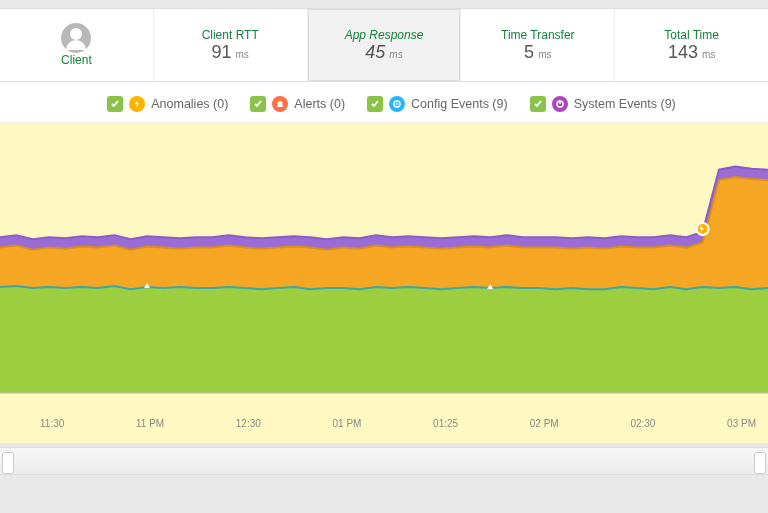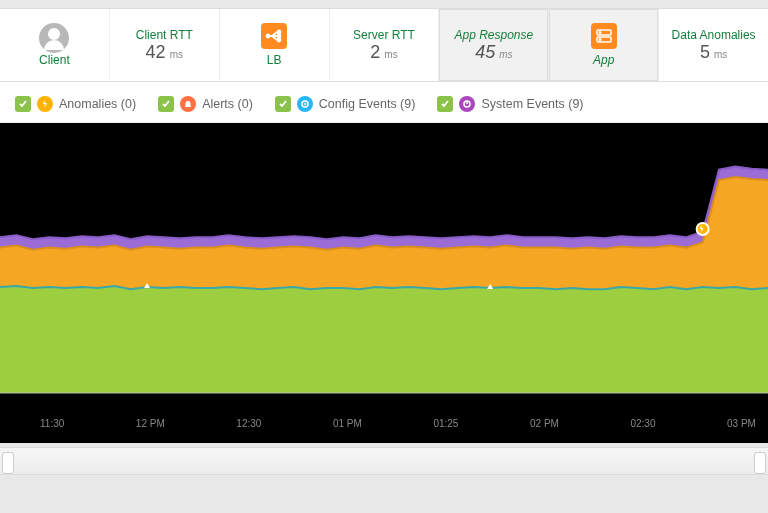--- a/index.html
+++ b/index.html
@@ -39,89 +39,62 @@
     display: flex; align-items: center; justify-content: center;
     margin-bottom: 4px;
   }
   .icon-client { background:#b8b8b8; border-radius:50%; width:30px; height:30px; position:relative; }
   .icon-client::before { content:""; position:absolute; top:5px; left:9px; width:12px; height:12px; background:#fff; border-radius:50%; }
   .icon-client::after { content:""; position:absolute; bottom:3px; left:5px; width:20px; height:10px; background:#fff; border-radius:10px 10px 0 0; }
   .icon-lb { background:#ff8a1f; }
   .icon-server { background:#ff8a1f; }
   .icon-app { background:#ff8a1f; }
   .legend-row {
-    display:flex; gap:22px;
+    display:flex; justify-content:center; gap:22px;
     padding: 14px 0 10px 15px; font-size: 12.5px; color:#666;
     background:#fff; border-bottom:1px solid #eee;
   }
   .legend-item { display:flex; align-items:center; gap:6px; cursor:pointer; }
   .check { width:16px; height:16px; background:#8bc34a; border-radius:3px; display:flex; align-items:center; justify-content:center; }
   .check svg { display:block; }
   .badge { width:16px; height:16px; border-radius:50%; display:flex; align-items:center; justify-content:center; }
   .badge.anom { background:#ffb300; }
   .badge.alert { background:#ff7043; }
   .badge.cfg { background:#29b6f6; }
   .badge.sys { background:#ab47bc; }
-  .chart-wrap { background:#000000; height: 320px; position:relative; }
+  .chart-wrap { background:#fef9c3; height: 320px; position:relative; }
   #chart { width:100%; height:290px; display:block; }
   .xaxis { position:absolute; bottom:14px; left:0; right:0; display:flex; justify-content:space-between; padding:0 12px 0 40px; font-size:10px; color:#888; }
   .slider-bar { height: 28px; background: linear-gradient(#f7f7f7,#ececec); border-top:1px solid #ddd; border-bottom:1px solid #ddd; margin-top:4px; position:relative;}
   .slider-bar::before, .slider-bar::after { content:""; position:absolute; top:4px; width:10px; height:20px; background:#fff; border:1px solid #ccc; border-radius:3px;}
   .slider-bar::before{left:2px;} .slider-bar::after{right:2px;}
 </style>
 </head>
 <body>
 
 <div class="metrics-bar">
   <div class="metric">
     <div class="icon-client"></div>
     <div class="label">Client</div>
   </div>
   <div class="metric">
     <div class="label">Client RTT</div>
-    <div class="value"><span>42</span><span class="unit">ms</span></div>
-  </div>
-  <div class="metric">
-    <div class="iconbox icon-lb">
-      <svg width="18" height="18" viewBox="0 0 18 18">
-          <g stroke="#fff" stroke-width="1.8" fill="none">
-            <path d="M3 9h4M7 9l5-4M7 9l5 4M7 9h7"></path>
-            <circle cx="3" cy="9" r="1.5" fill="#fff"></circle>
-            <circle cx="14" cy="5" r="1.5" fill="#fff"></circle>
-            <circle cx="14" cy="9" r="1.5" fill="#fff"></circle>
-            <circle cx="14" cy="13" r="1.5" fill="#fff"></circle>
-          </g>
-        </svg>
-    </div>
-    <div class="label">LB</div>
-  </div>
-  <div class="metric">
-    <div class="label">Server RTT</div>
-    <div class="value"><span>2</span><span class="unit">ms</span></div>
+    <div class="value"><span>91</span><span class="unit">ms</span></div>
   </div>
   <div class="metric selected">
     <div class="label">App Response</div>
     <div class="value"><span>45</span><span class="unit">ms</span></div>
   </div>
-  <div class="metric selected">
-    <div class="iconbox icon-app">
-      <svg width="18" height="18" viewBox="0 0 18 18">
-          <g fill="none" stroke="#fff" stroke-width="1.5">
-            <rect x="2" y="3" width="14" height="5" rx="1"></rect>
-            <rect x="2" y="10" width="14" height="5" rx="1"></rect>
-            <circle cx="5" cy="5.5" r="0.8" fill="#fff"></circle>
-            <circle cx="5" cy="12.5" r="0.8" fill="#fff"></circle>
-          </g>
-        </svg>
-    </div>
-    <div class="label">App</div>
+  <div class="metric">
+    <div class="label">Time Transfer</div>
+    <div class="value"><span>5</span><span class="unit">ms</span></div>
   </div>
   <div class="metric">
-    <div class="label">Data Anomalies</div>
-    <div class="value"><span>5</span><span class="unit">ms</span></div>
+    <div class="label">Total Time</div>
+    <div class="value"><span>143</span><span class="unit">ms</span></div>
   </div>
 </div>
 
 <div class="legend-row">
   <div class="legend-item">
     <span class="check">
         <svg width="10" height="10" viewBox="0 0 10 10">
           <path d="M2 5l2 2 4-5" stroke="#fff" stroke-width="1.8" fill="none"></path>
         </svg>
       </span>
@@ -184,21 +157,21 @@
       <path d="M 0 270 L 0 164.0769230769231 L 16.340425531914892 163.03846153846155 L 32.680851063829785 165.1153846153846 L 49.02127659574468 164.0769230769231 L 65.36170212765957 165.1153846153846 L 81.70212765957447 164.0769230769231 L 98.04255319148936 165.1153846153846 L 114.38297872340425 163.03846153846155 L 130.72340425531914 166.15384615384613 L 147.06382978723406 164.0769230769231 L 163.40425531914894 165.1153846153846 L 179.74468085106383 164.0769230769231 L 196.08510638297872 165.1153846153846 L 212.4255319148936 165.1153846153846 L 228.7659574468085 164.0769230769231 L 245.10638297872342 165.1153846153846 L 261.4468085106383 166.15384615384613 L 277.7872340425532 165.1153846153846 L 294.1276595744681 164.0769230769231 L 310.46808510638294 166.15384615384613 L 326.8085106382979 165.1153846153846 L 343.1489361702128 165.1153846153846 L 359.48936170212767 166.15384615384613 L 375.82978723404256 164.0769230769231 L 392.17021276595744 165.1153846153846 L 408.51063829787233 164.0769230769231 L 424.8510638297872 165.1153846153846 L 441.19148936170217 166.15384615384613 L 457.531914893617 165.1153846153846 L 473.8723404255319 164.0769230769231 L 490.21276595744683 165.1153846153846 L 506.55319148936167 164.0769230769231 L 522.8936170212766 165.1153846153846 L 539.2340425531916 165.1153846153846 L 555.5744680851064 166.15384615384613 L 571.9148936170212 165.1153846153846 L 588.2553191489362 166.15384615384613 L 604.5957446808511 166.15384615384613 L 620.9361702127659 164.0769230769231 L 637.2765957446809 165.1153846153846 L 653.6170212765958 166.15384615384613 L 669.9574468085107 164.0769230769231 L 686.2978723404256 166.15384615384613 L 702.6382978723404 164.0769230769231 L 718.9787234042553 165.1153846153846 L 735.3191489361702 164.0769230769231 L 751.6595744680851 166.15384615384613 L 768 165.1153846153846 L 768 270 Z" fill="#9cce3f"></path>
       <path d="M 0 164.0769230769231 L 0 164.0769230769231 L 16.340425531914892 163.03846153846155 L 32.680851063829785 165.1153846153846 L 49.02127659574468 164.0769230769231 L 65.36170212765957 165.1153846153846 L 81.70212765957447 164.0769230769231 L 98.04255319148936 165.1153846153846 L 114.38297872340425 163.03846153846155 L 130.72340425531914 166.15384615384613 L 147.06382978723406 164.0769230769231 L 163.40425531914894 165.1153846153846 L 179.74468085106383 164.0769230769231 L 196.08510638297872 165.1153846153846 L 212.4255319148936 165.1153846153846 L 228.7659574468085 164.0769230769231 L 245.10638297872342 165.1153846153846 L 261.4468085106383 166.15384615384613 L 277.7872340425532 165.1153846153846 L 294.1276595744681 164.0769230769231 L 310.46808510638294 166.15384615384613 L 326.8085106382979 165.1153846153846 L 343.1489361702128 165.1153846153846 L 359.48936170212767 166.15384615384613 L 375.82978723404256 164.0769230769231 L 392.17021276595744 165.1153846153846 L 408.51063829787233 164.0769230769231 L 424.8510638297872 165.1153846153846 L 441.19148936170217 166.15384615384613 L 457.531914893617 165.1153846153846 L 473.8723404255319 164.0769230769231 L 490.21276595744683 165.1153846153846 L 506.55319148936167 164.0769230769231 L 522.8936170212766 165.1153846153846 L 539.2340425531916 165.1153846153846 L 555.5744680851064 166.15384615384613 L 571.9148936170212 165.1153846153846 L 588.2553191489362 166.15384615384613 L 604.5957446808511 166.15384615384613 L 620.9361702127659 164.0769230769231 L 637.2765957446809 165.1153846153846 L 653.6170212765958 166.15384615384613 L 669.9574468085107 164.0769230769231 L 686.2978723404256 166.15384615384613 L 702.6382978723404 164.0769230769231 L 718.9787234042553 165.1153846153846 L 735.3191489361702 164.0769230769231 L 751.6595744680851 166.15384615384613 L 768 165.1153846153846" fill="none" stroke="#3aa8a8" stroke-width="2"></path>
       <line x1="0" x2="768" y1="270" y2="270" stroke="#bbb"></line>
       <circle cx="702.6382978723404" cy="106.03846153846155" r="6" fill="#ffb300" stroke="#fff" stroke-width="2"></circle>
       <path d="M701.6382978723404 102.03846153846155l-2 4h2l-1 4 3-5h-2z" fill="#fff"></path>
       <path d="M147.06382978723406 160.0769230769231 l3 5 h-6 z" fill="#fff"></path>
       <path d="M490.21276595744683 161.1153846153846 l3 5 h-6 z" fill="#fff"></path>
     </svg>
   <div class="xaxis" id="xaxis">
       <span>11:30</span>
-      <span>12 PM</span>
+      <span>11 PM</span>
       <span>12:30</span>
       <span>01 PM</span>
       <span>01:25</span>
       <span>02 PM</span>
       <span>02:30</span>
       <span>03 PM</span>
     </div>
 </div>
 
 <div class="slider-bar"></div>

